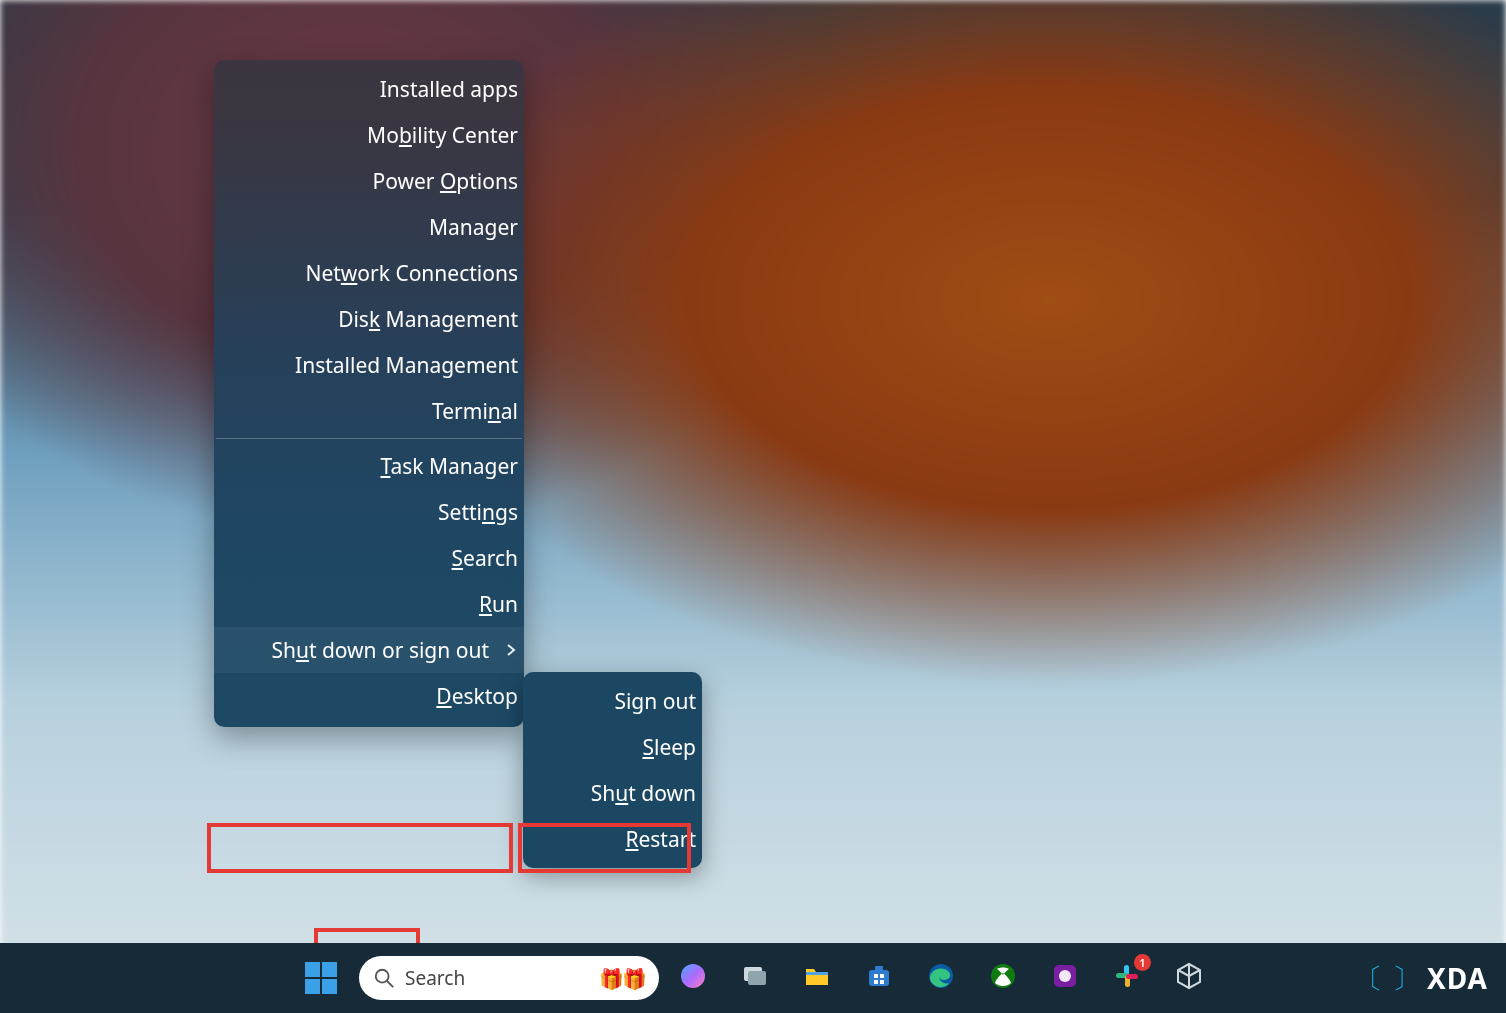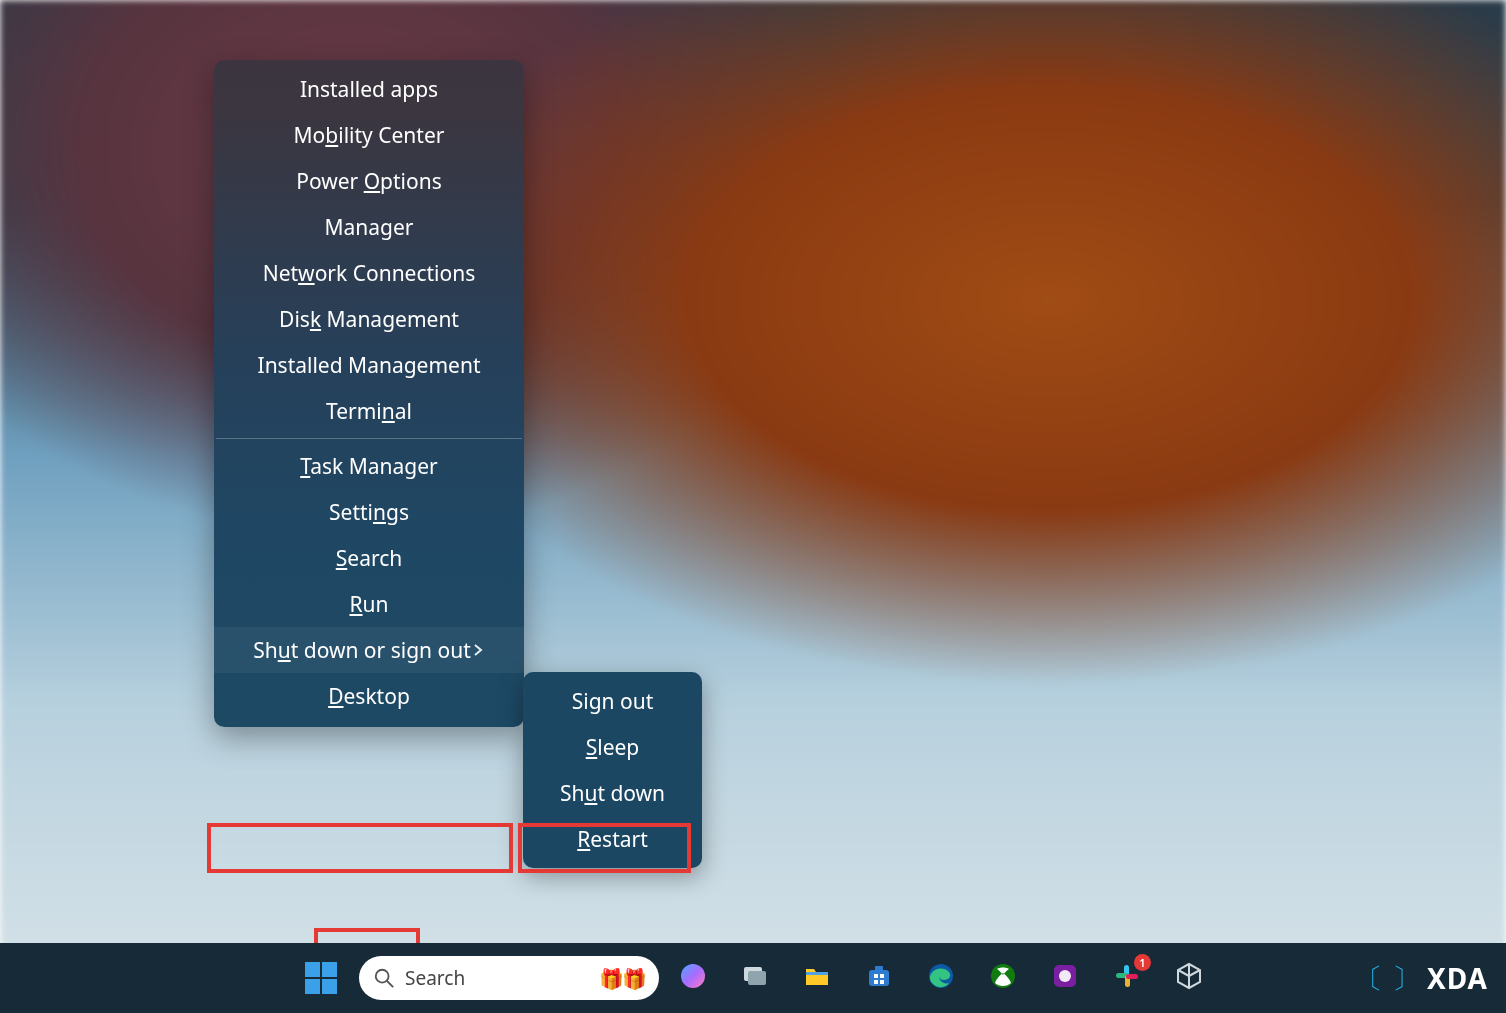--- a/index.html
+++ b/index.html
@@ -62,26 +62,26 @@
     position: absolute; left: 214px; top: 60px; width: 310px;
     background: linear-gradient(180deg, #3c3540 0%, #3b3640 8%, #26405a 45%, #1f4763 70%, #1d4965 100%);
     color: #fff;
     border-radius: 10px;
     padding: 6px 0 8px 0;
     box-shadow: 0 10px 30px rgba(0,0,0,0.35);
     font-size: 21px;
   }
   .menu .item, .submenu .item {
     padding: 9px 6px;
-    display: flex; align-items: center; justify-content: center;
+    display: flex; align-items: center; justify-content: flex-end;
     cursor: pointer;
     white-space: nowrap;
   }
   .menu .sep { height: 1px; background: rgba(255,255,255,0.25); margin: 4px 2px; }
-  .menu .item.hover, .submenu .item.hover { background: rgba(255,255,255,0.05); }
+  .menu .item.hover, .submenu .item.hover { background: rgba(255,255,255,0.05); gap: 15px; }
 
   .chev { width: 14px; height: 14px; opacity: 0.9; }
 
   .u { text-decoration: underline; text-underline-offset: 2px; }
 
   
   .submenu {
     position: absolute; left: 523px; top: 672px; width: 179px;
     background: #1b4763; color: #fff; border-radius: 10px;
     padding: 6px 0;

